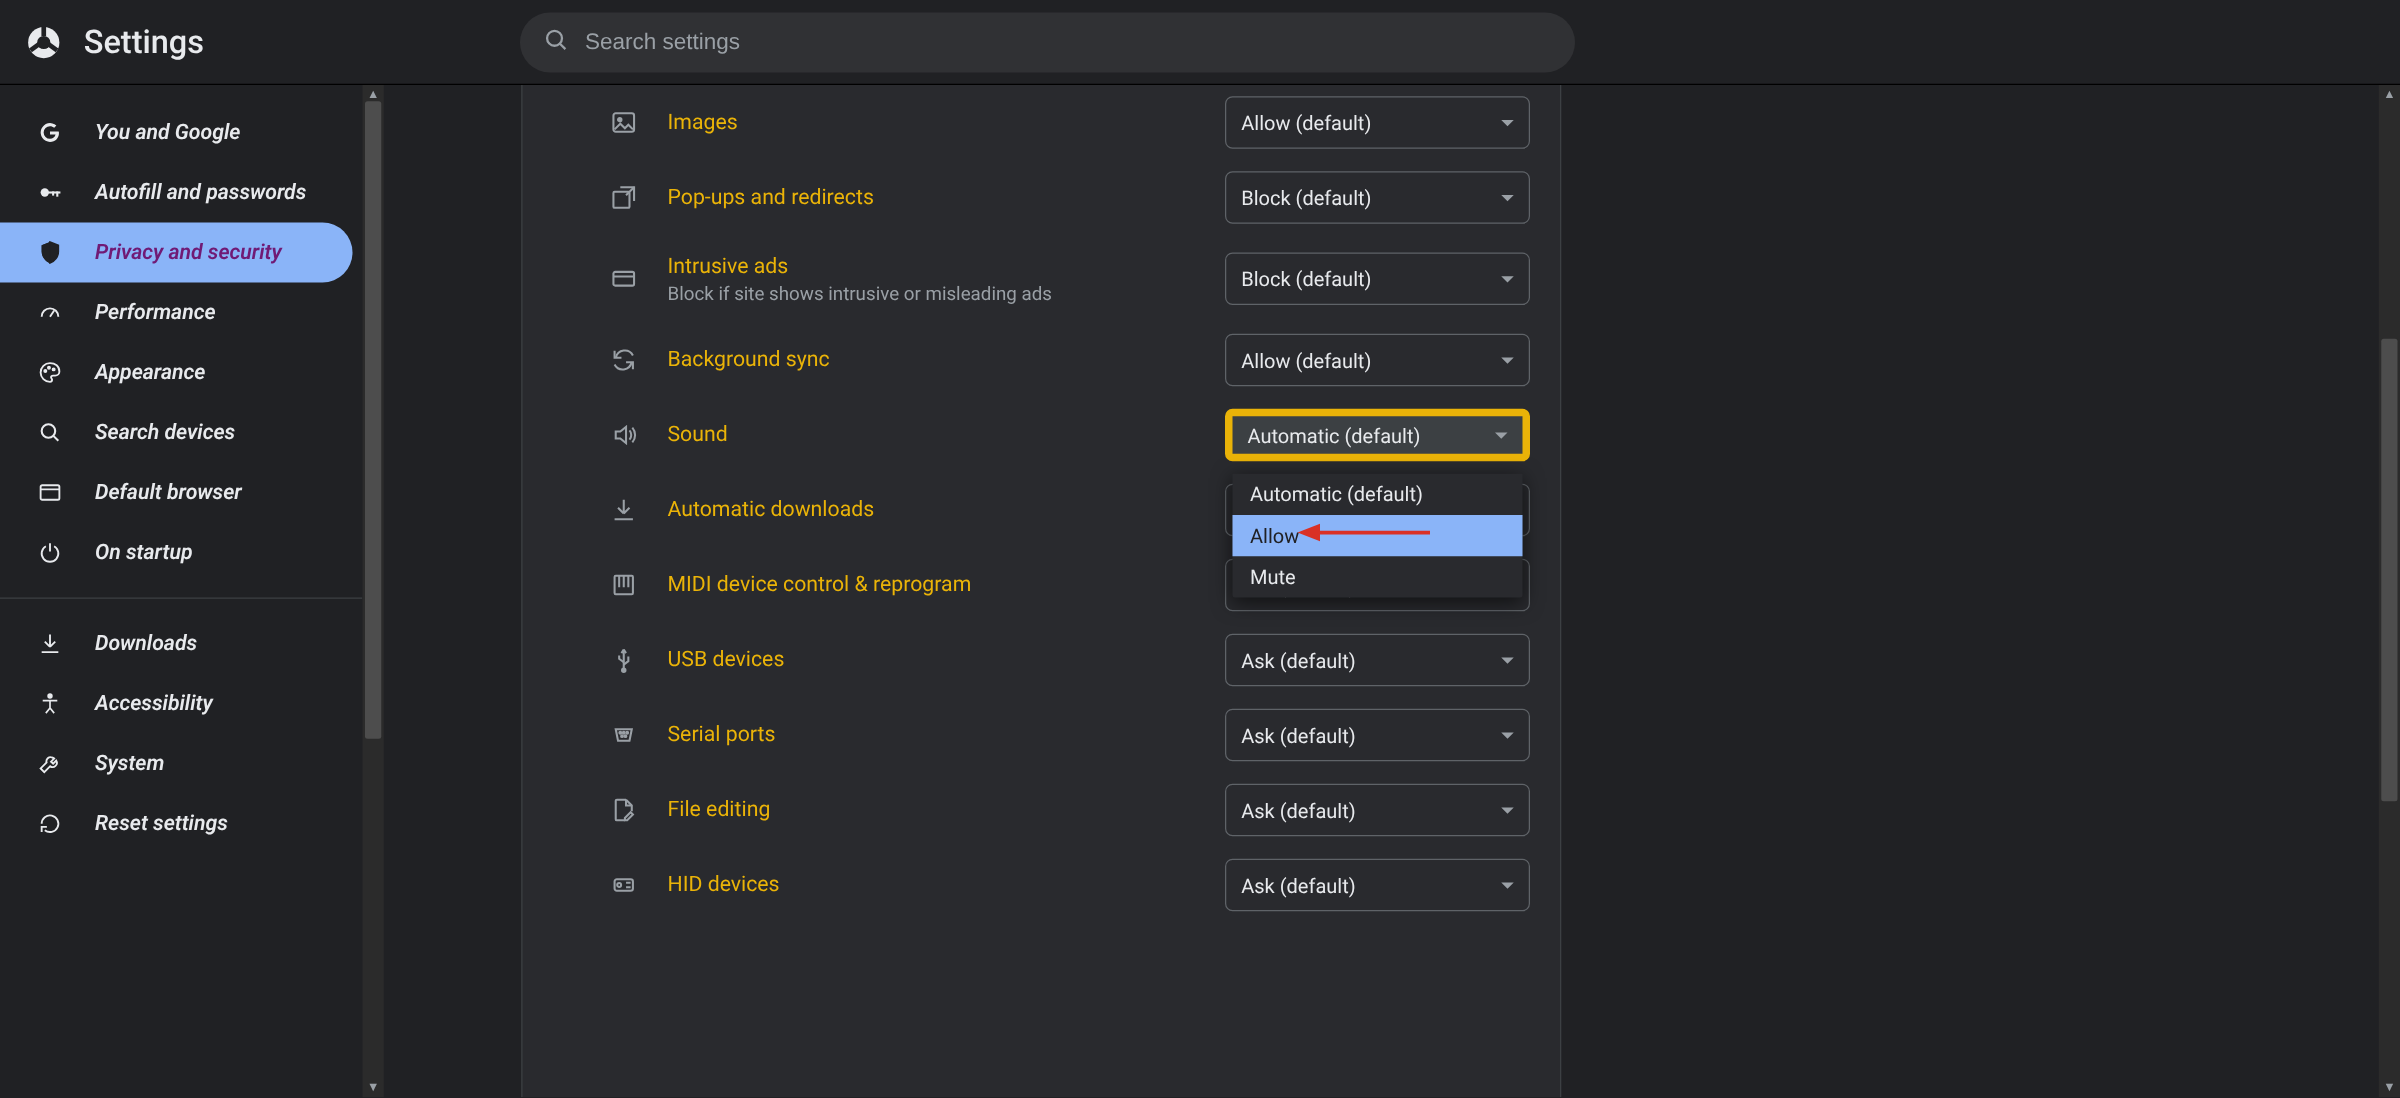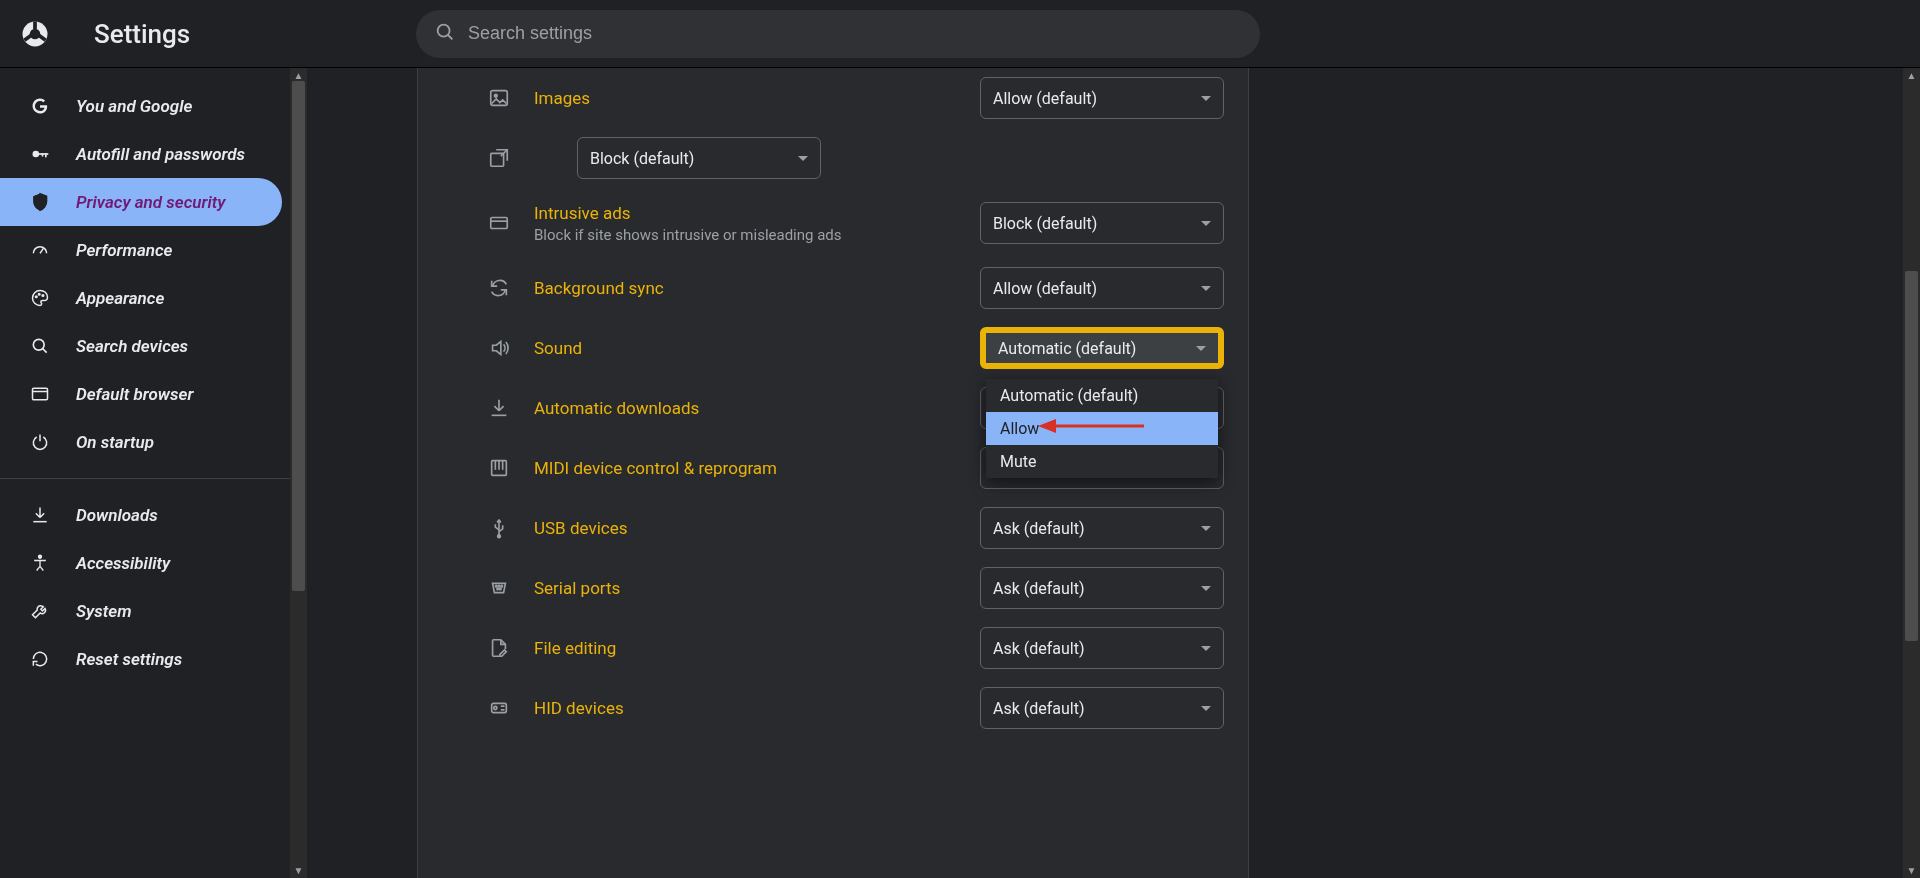--- a/index.html
+++ b/index.html
@@ -18,21 +18,21 @@
     height: 68px;
     display: flex;
     align-items: center;
     padding: 0 20px;
     border-bottom: 1px solid #000;
     background: #202124;
   }
   .header .logo-wrap {
     display: flex;
     align-items: center;
-    gap: 44px;
+    gap: 17px;
     width: 396px;
   }
   .header .logo-wrap svg { flex-shrink: 0; }
   .header .title {
     font-size: 26px;
     font-weight: 500;
     color: #e8eaed;
   }
   .search-wrap {
     flex: 0 0 844px;
@@ -208,21 +208,20 @@
     background: #292a2e;
     display: flex;
     align-items: center;
     justify-content: space-between;
     padding: 0 12px;
     color: #e8eaed;
     font-size: 16px;
     cursor: pointer;
     position: relative;
     margin-right: 4px;
-    margin-left: 43px;
   }
   .perm-select .caret {
     width: 0; height: 0;
     border-left: 5px solid transparent;
     border-right: 5px solid transparent;
     border-top: 5px solid #9aa0a6;
   }
   .perm-select.focused {
     border: 6px solid #eab308;
     background: #3c4043;
@@ -423,20 +422,23 @@
       </div>
 
       <div class="perm-row">
         <span class="perm-icon">
           <svg viewBox="0 0 24 24" width="22" height="22" fill="none" stroke="#9aa0a6" stroke-width="1.8">
               <rect x="3" y="7" width="14" height="14" rx="1"></rect>
               <path d="M9 3h12v12"></path>
               <path d="M14 10l7-7"></path>
             </svg>
         </span>
+        <div class="perm-label-wrap">
+            <span class="perm-label">Pop-ups and redirects</span>
+          </div>
         <div class="perm-select">
           <span>Block (default)</span>
             <span class="caret"></span>
         </div>
       </div>
 
       <div class="perm-row" style="min-height:70px;">
         <span class="perm-icon">
           <svg viewBox="0 0 24 24" width="22" height="22" fill="none" stroke="#9aa0a6" stroke-width="1.8">
               <rect x="3" y="6" width="18" height="12" rx="1.5"></rect>

